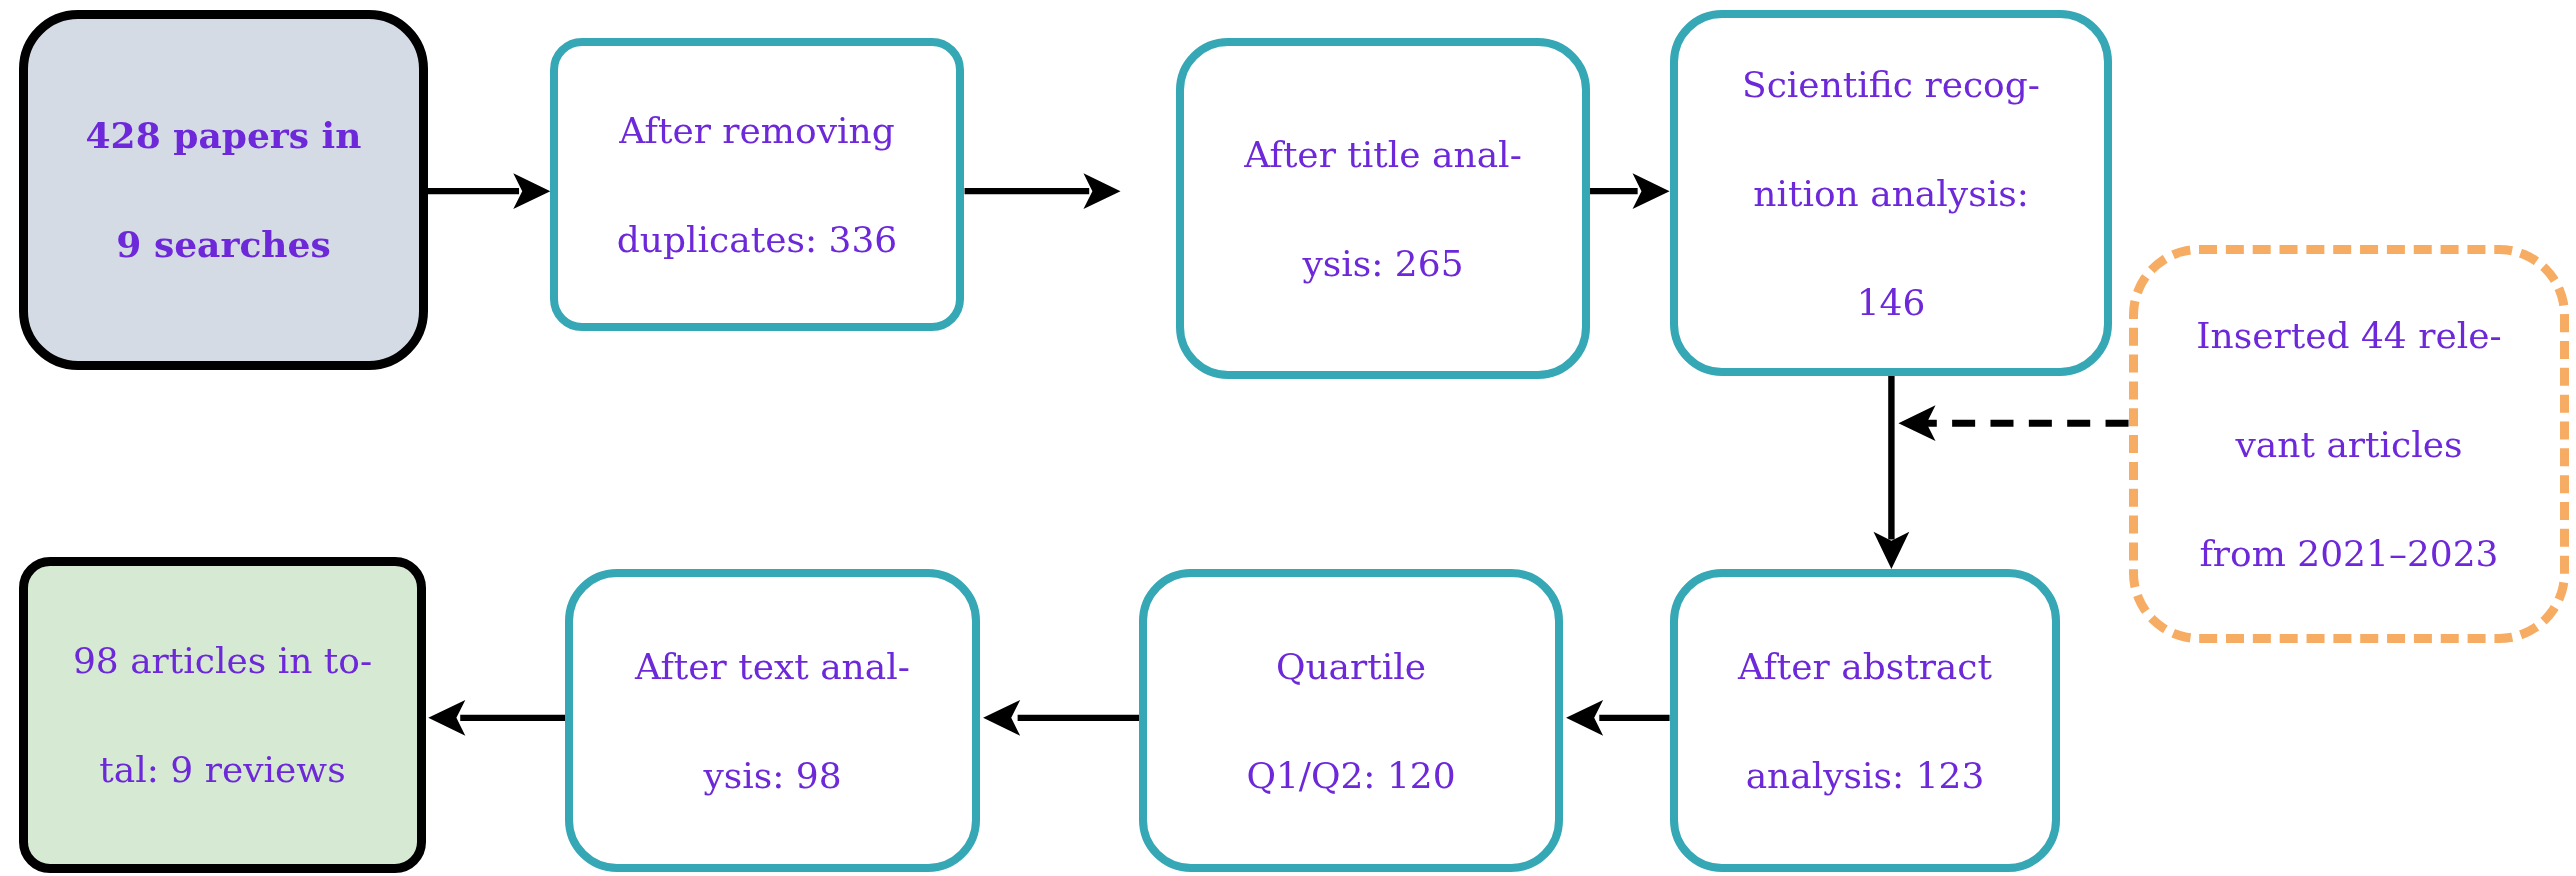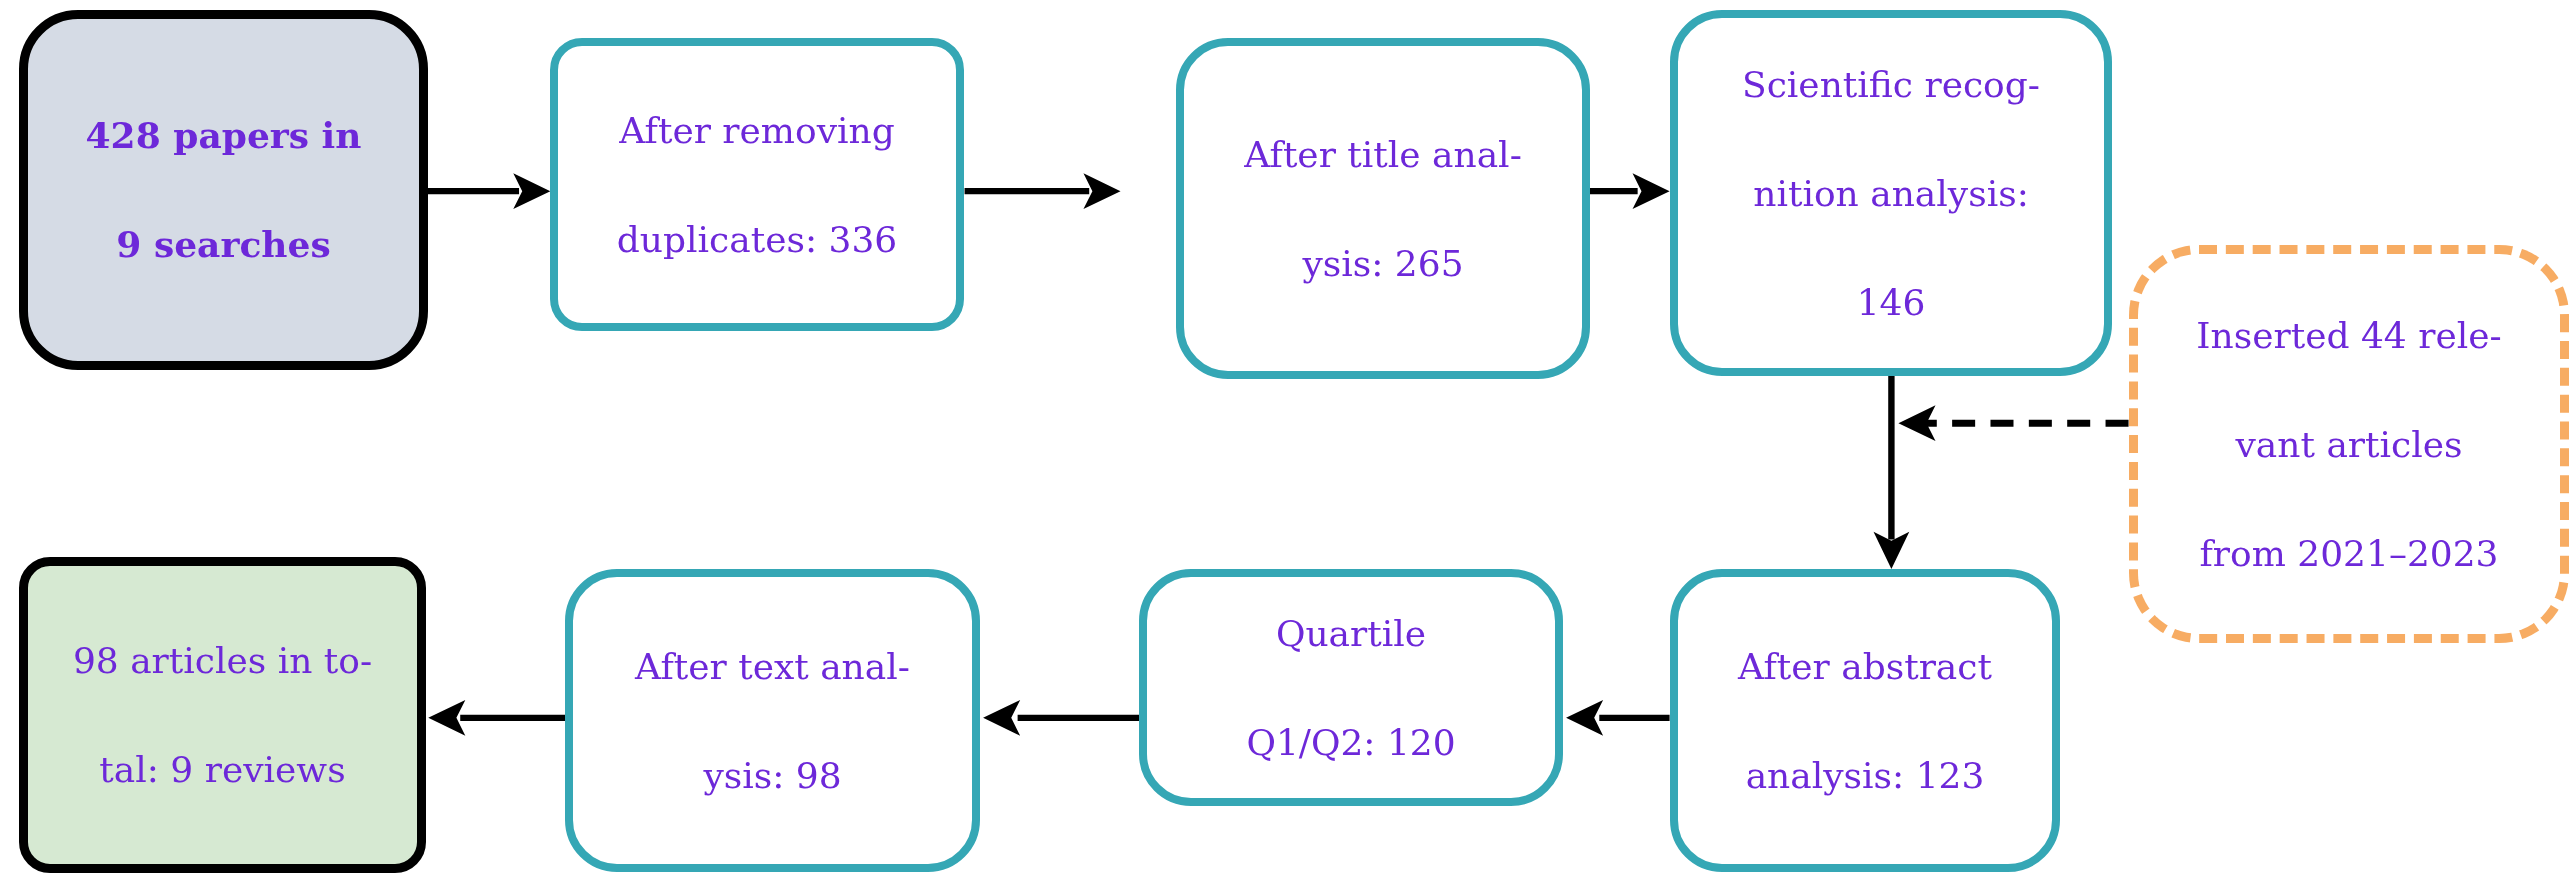--- a/index.html
+++ b/index.html
@@ -24,21 +24,21 @@
     background:#d5dbe5;font-weight:bold;
   }
   .n-dup  {left:550px; top:38px; width:414px;height:293px;border-radius:32px;}
   .n-title{left:1176px;top:38px; width:414px;height:341px;}
   .n-sci  {left:1670px;top:10.2px; width:442px;height:366px;}
   .n-ins{
     left:2129px;top:245px;width:440px;height:398px;
     border:9px dashed #f7ac63;border-radius:70px;
   }
   .n-abs  {left:1670px;top:569px;width:390px;height:303px;}
-  .n-quart{left:1139px;top:569px;width:424px;height:237px;}
+  .n-quart{left:1139px;top:569px;width:424px;height:303px;}
   .n-text {left:565px; top:569px;width:415px;height:303px;}
   .final{
     left:19px;top:557px;width:407px;height:316px;
     border:9px solid #000000;border-radius:31px;
     background:#d6e9d2;
   }
   .shaft{stroke:#000000;stroke-width:10;fill:none;}
   .shaft-dashed{stroke:#000000;stroke-width:11;fill:none;stroke-dasharray:36 24;}
   .head{fill:#000000;stroke:none;}
 </style>

